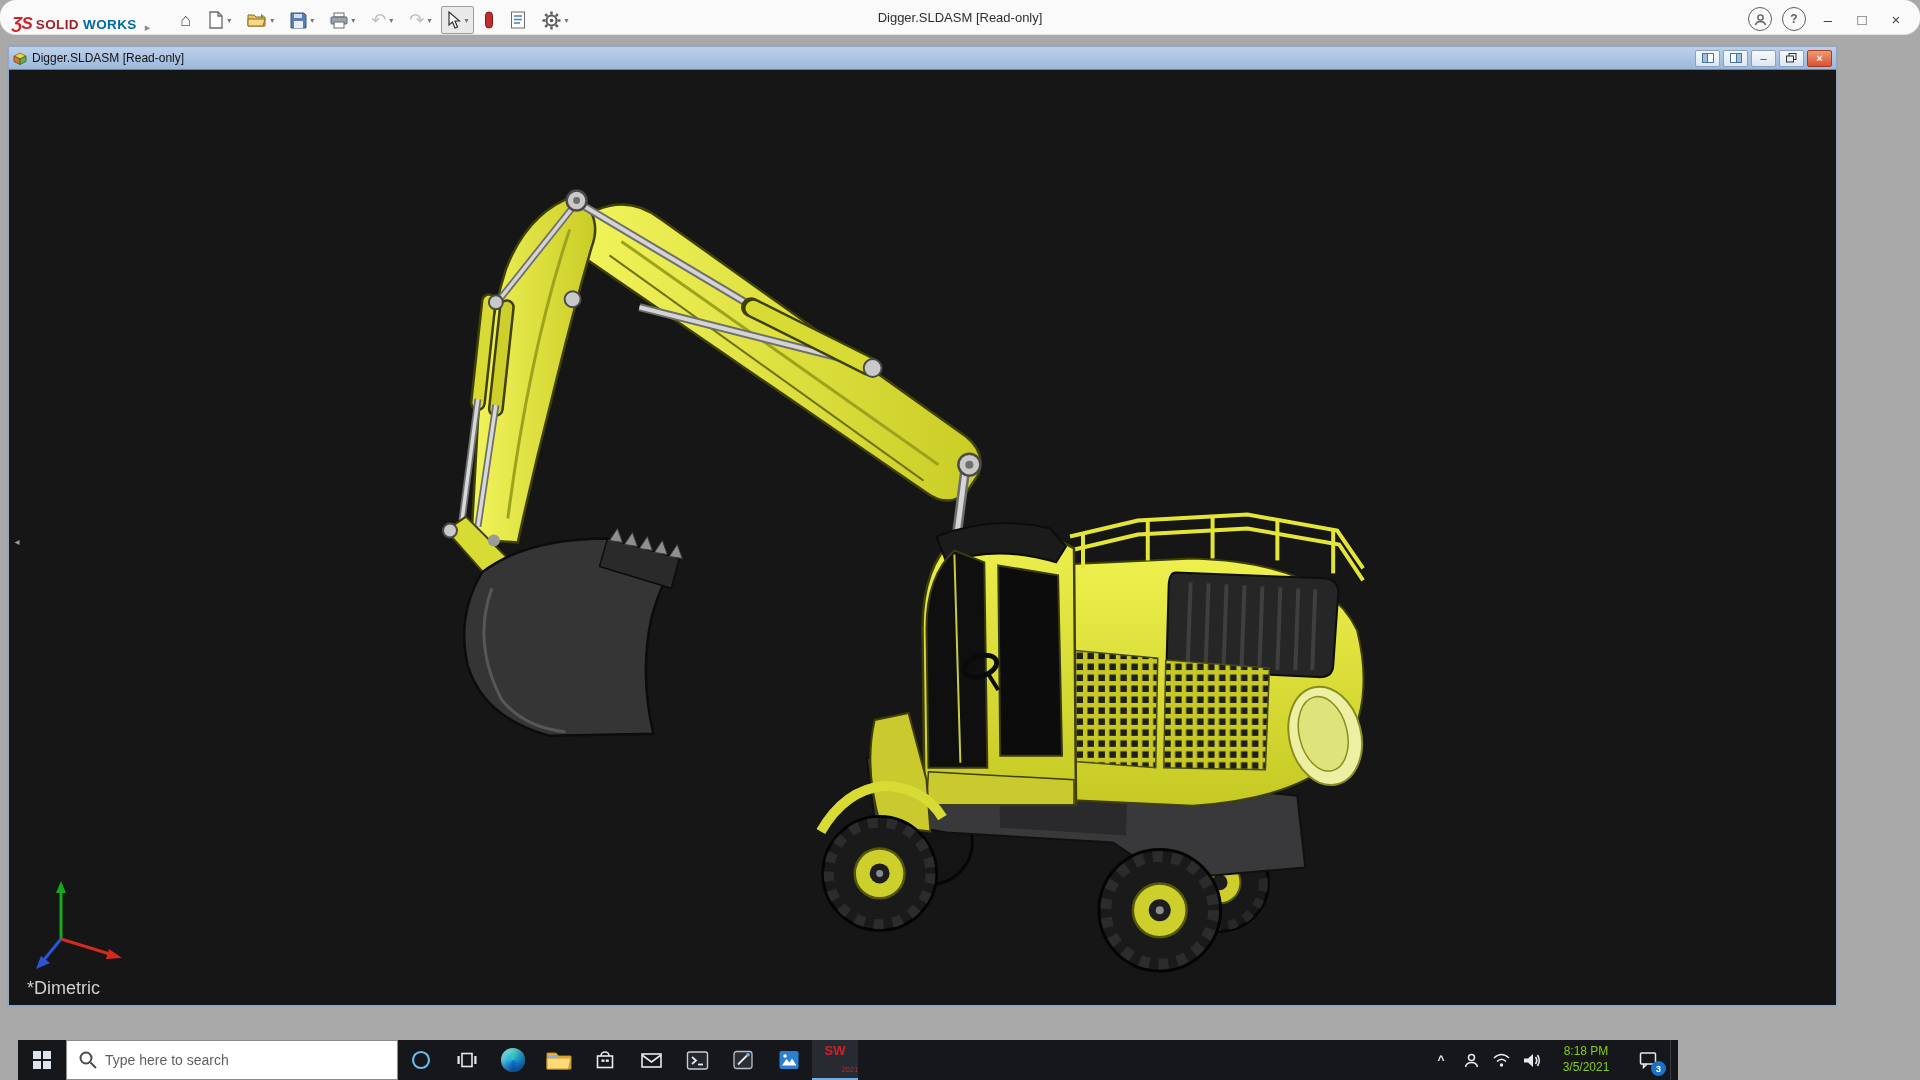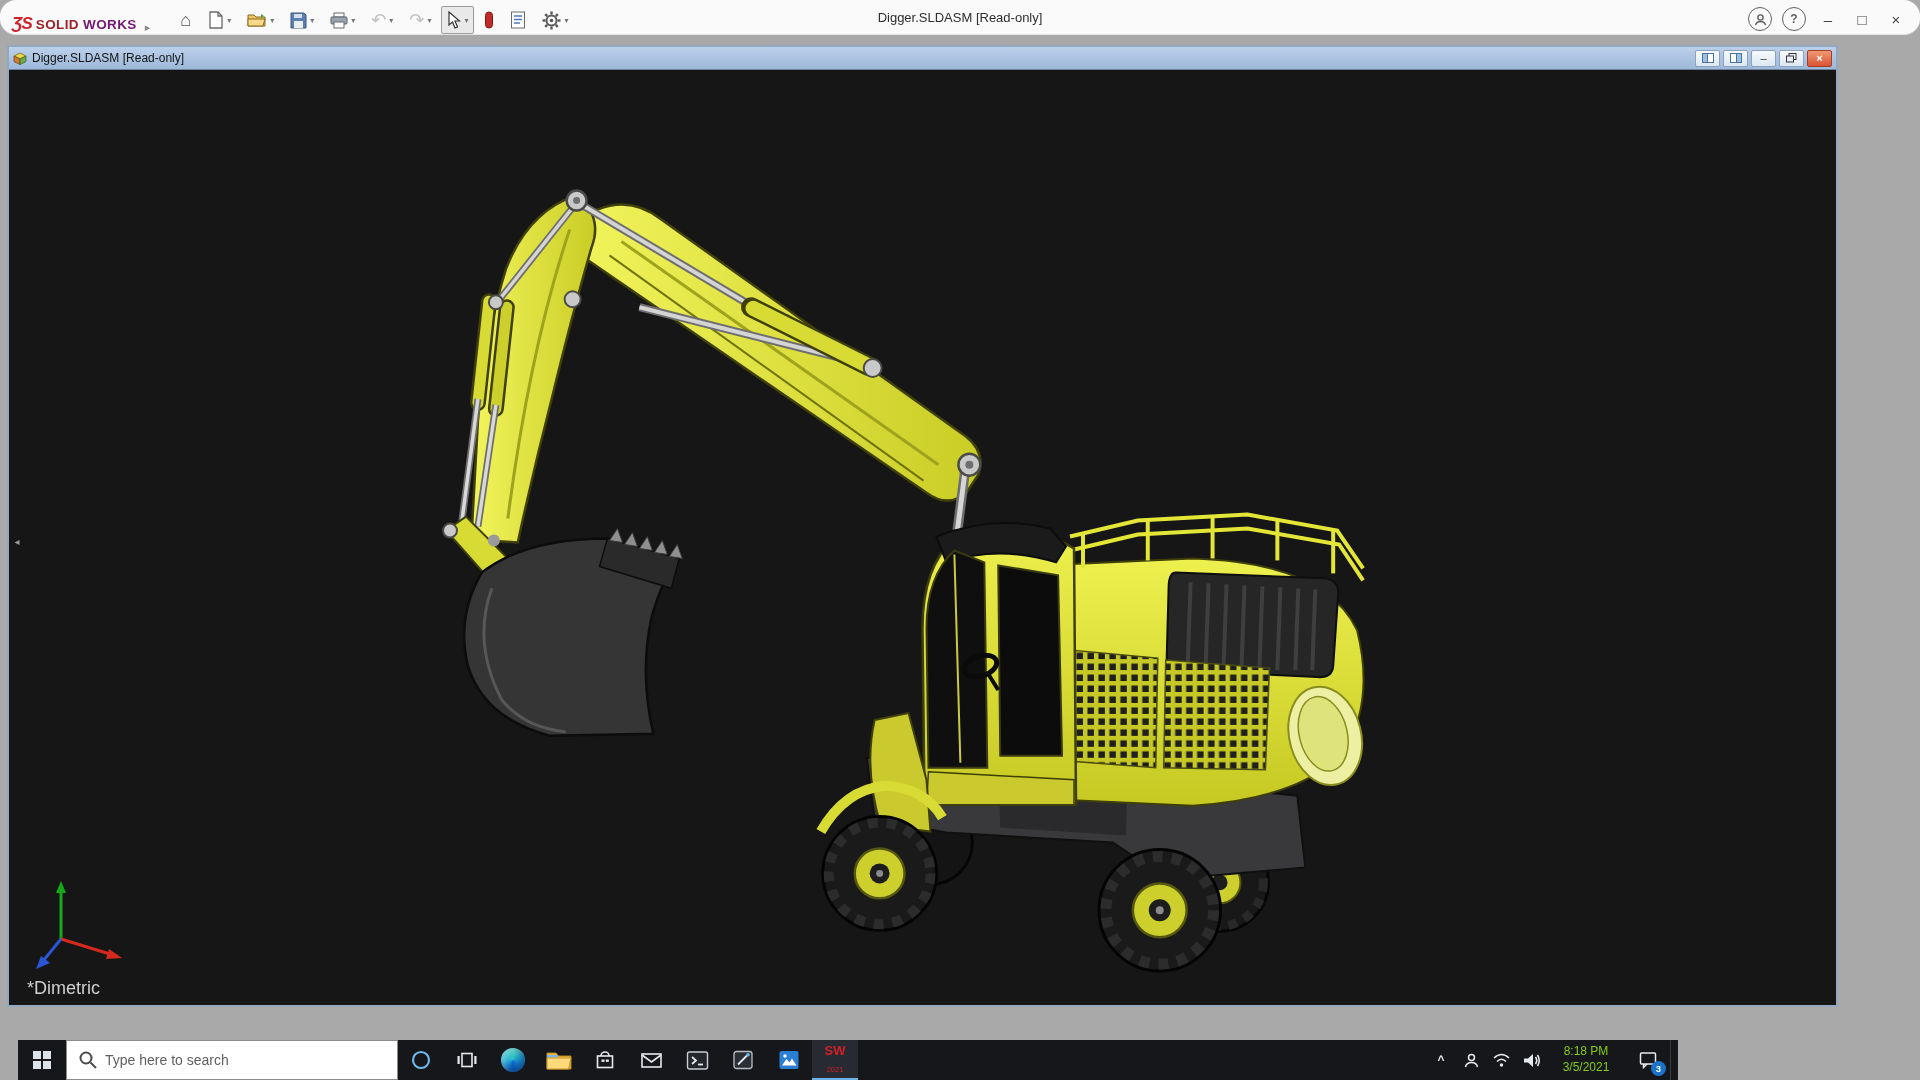--- a/index.html
+++ b/index.html
@@ -7,21 +7,21 @@
   body { font-family:"Liberation Sans", sans-serif; user-select:none; }
   .screen { position:relative; width:1920px; height:1080px; background:#a9a9a9; }
 
   
   .appbar { position:absolute; top:0; left:0; width:1920px; height:35px;
             background:#fafafa; border-bottom:1px solid #e3e3e3;
             display:flex; align-items:flex-end; z-index:30;border-radius:16px; }
   .logo { display:flex; align-items:baseline; margin-left:12px; gap:4px; }
   .logo-mark { color:#d02128; font-weight:bold; font-style:italic; font-size:17px; letter-spacing:-1px; }
   .logo-bold { color:#9d2227; font-weight:bold; font-size:13.5px; letter-spacing:.4px; }
-  .logo-light { color:#701a75; font-weight:bold; font-size:13.5px; letter-spacing:.4px;margin-top:20px; }
+  .logo-light { color:#0369a1; font-weight:bold; font-size:13.5px; letter-spacing:.4px;margin-top:20px; }
   .flyout { color:#8a8a8a; font-size:11px; margin:0 10px 0 8px; }
   .toolbar { display:flex; align-items:center; gap:4px; margin-left:14px; }
   .tb-btn { display:flex; align-items:center; gap:3px; height:28px; padding:0 5px;
             border:1px solid transparent; border-radius:2px; color:#5a5a5a; }
   .tb-btn.pressed { background:#e9e9e9; border-color:#9c9c9c; }
   .tb-btn.disabled { color:#c0c0c0; }
   .tb-glyph { font-size:18px; line-height:1; }
   .tb-btn.disabled .tb-glyph { color:#c0c0c0; }
   .caret { font-size:8px; color:#777; }
   .tb-btn svg { display:block; }
@@ -63,21 +63,21 @@
   .tk-start { width:48px; }
   .start-grid { display:grid; grid-template-columns:8px 8px; grid-template-rows:8px 8px; gap:2px; }
   .start-grid i { background:#dde3ea; }
   .search { width:332px; background:#ffffff; border:1px solid #8c8c8c; display:flex; align-items:center; position:relative; }
   .search input { border:0; outline:0; width:100%; height:100%; padding-left:38px;
                   font-size:14px; color:#333; font-family:"Liberation Sans",sans-serif; background:transparent; }
   .search input::placeholder { color:#5f5f5f; opacity:1; }
   .search .mag { position:absolute; left:10px; top:8px; }
   .sw-btn { flex-direction:column; gap:8px; background:#272b31; border-bottom:2px solid #6cb2e8; }
   .sw-letters { color:#d02128; font-weight:bold; font-size:13px; line-height:1; }
-  .sw-year { color:#d02128; font-size:7.5px; line-height:1.2; }
+  .sw-year { color:#d02128; font-size:7.5px; line-height:1.2;padding-left:30px; }
   .tk-spacer { flex:1; }
   .tray-btn { width:30px; display:flex; align-items:center; justify-content:center; color:#e6e9ee; }
   .chevron { font-size:12px; font-weight:bold; }
   .clock { width:80px; display:flex; flex-direction:column; align-items:center; justify-content:center;
            color:#84cc16; font-size:12px; line-height:1.3; }
   .action { position:relative; width:44px; display:flex; align-items:center; justify-content:center; }
   .badge { position:absolute; right:4px; bottom:4px; min-width:15px; height:15px; border-radius:50%;
            background:#1a73c9; color:#fff; font-size:9.5px; display:flex; align-items:center;
            justify-content:center; font-weight:bold; }
   .show-desktop { width:8px; border-left:1px solid #3a3d44; }

